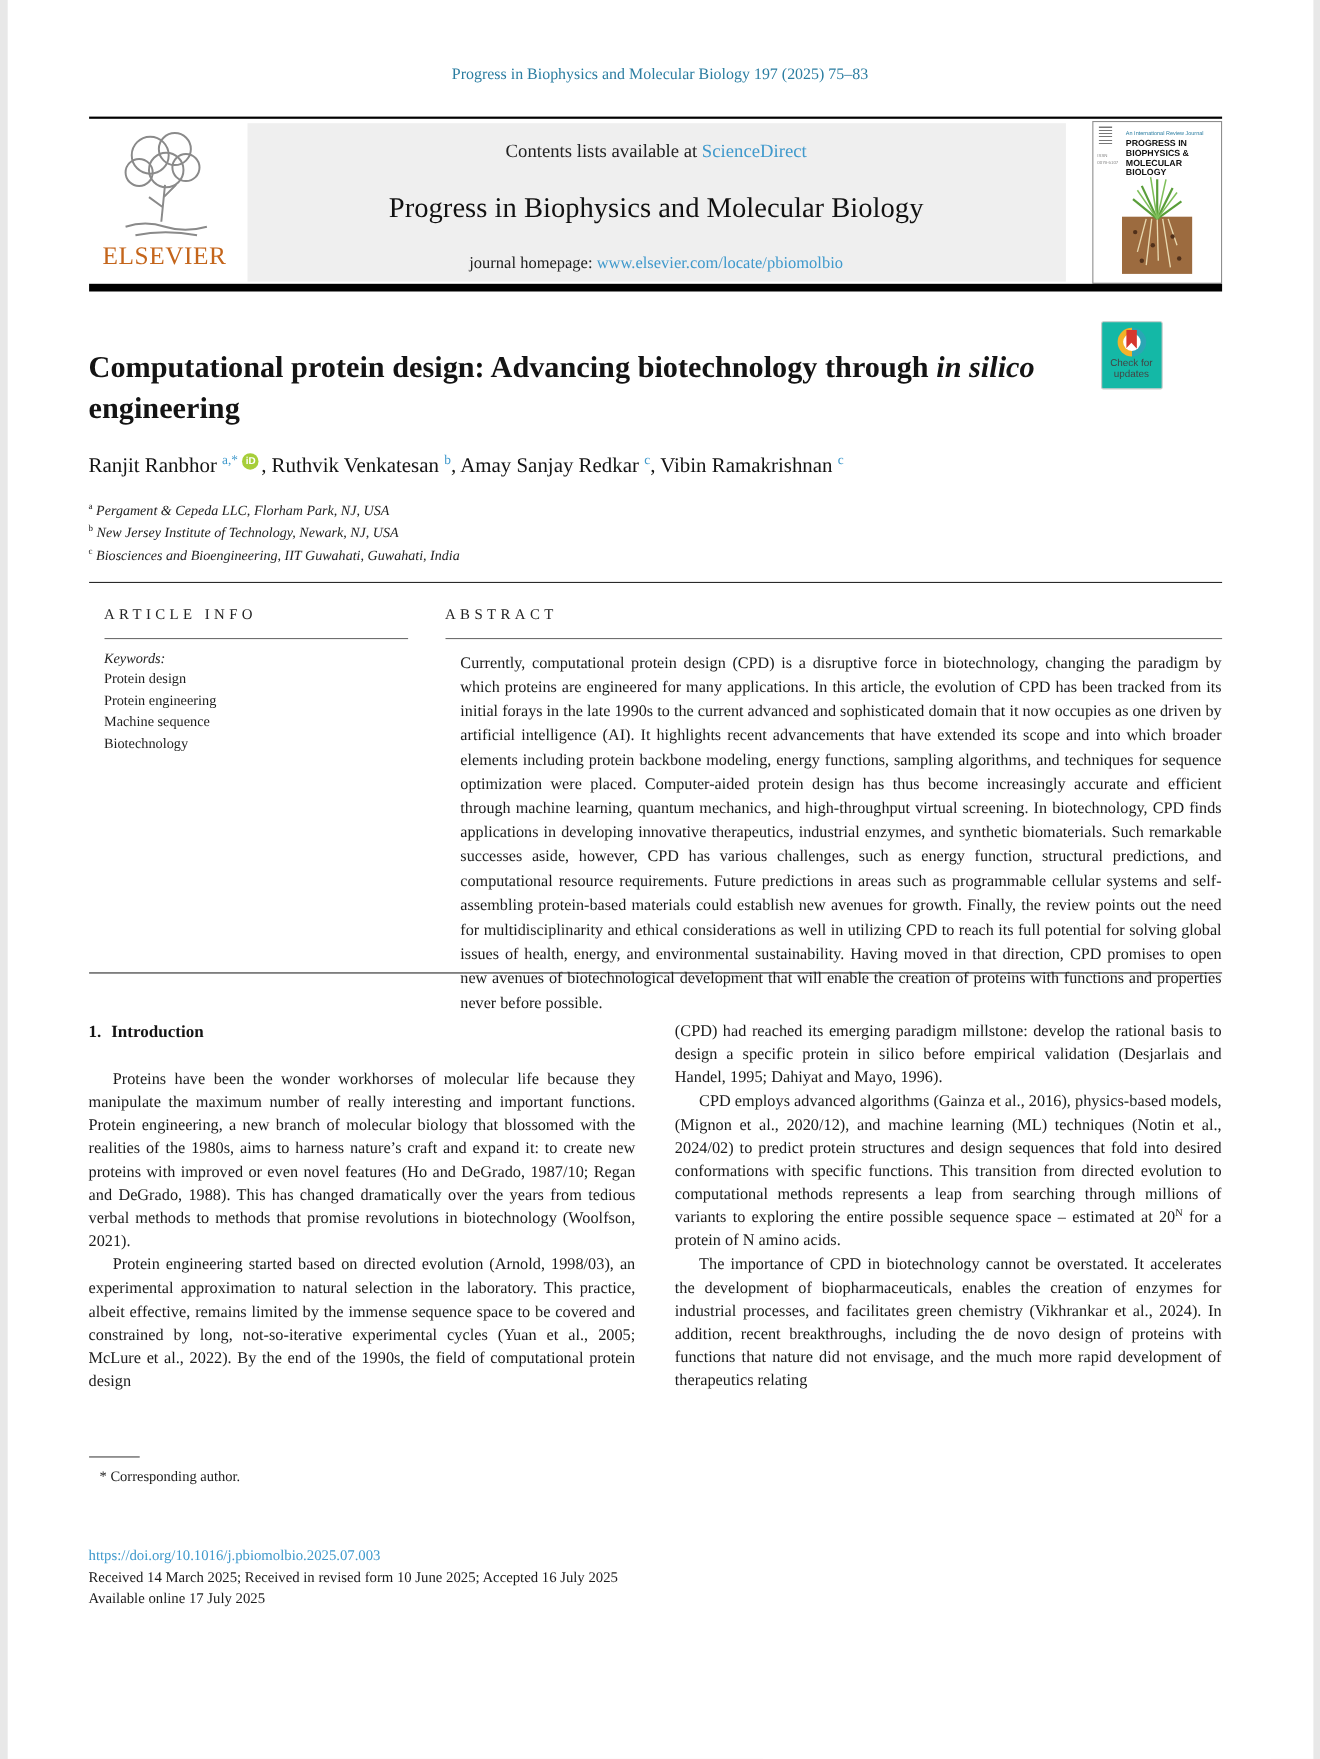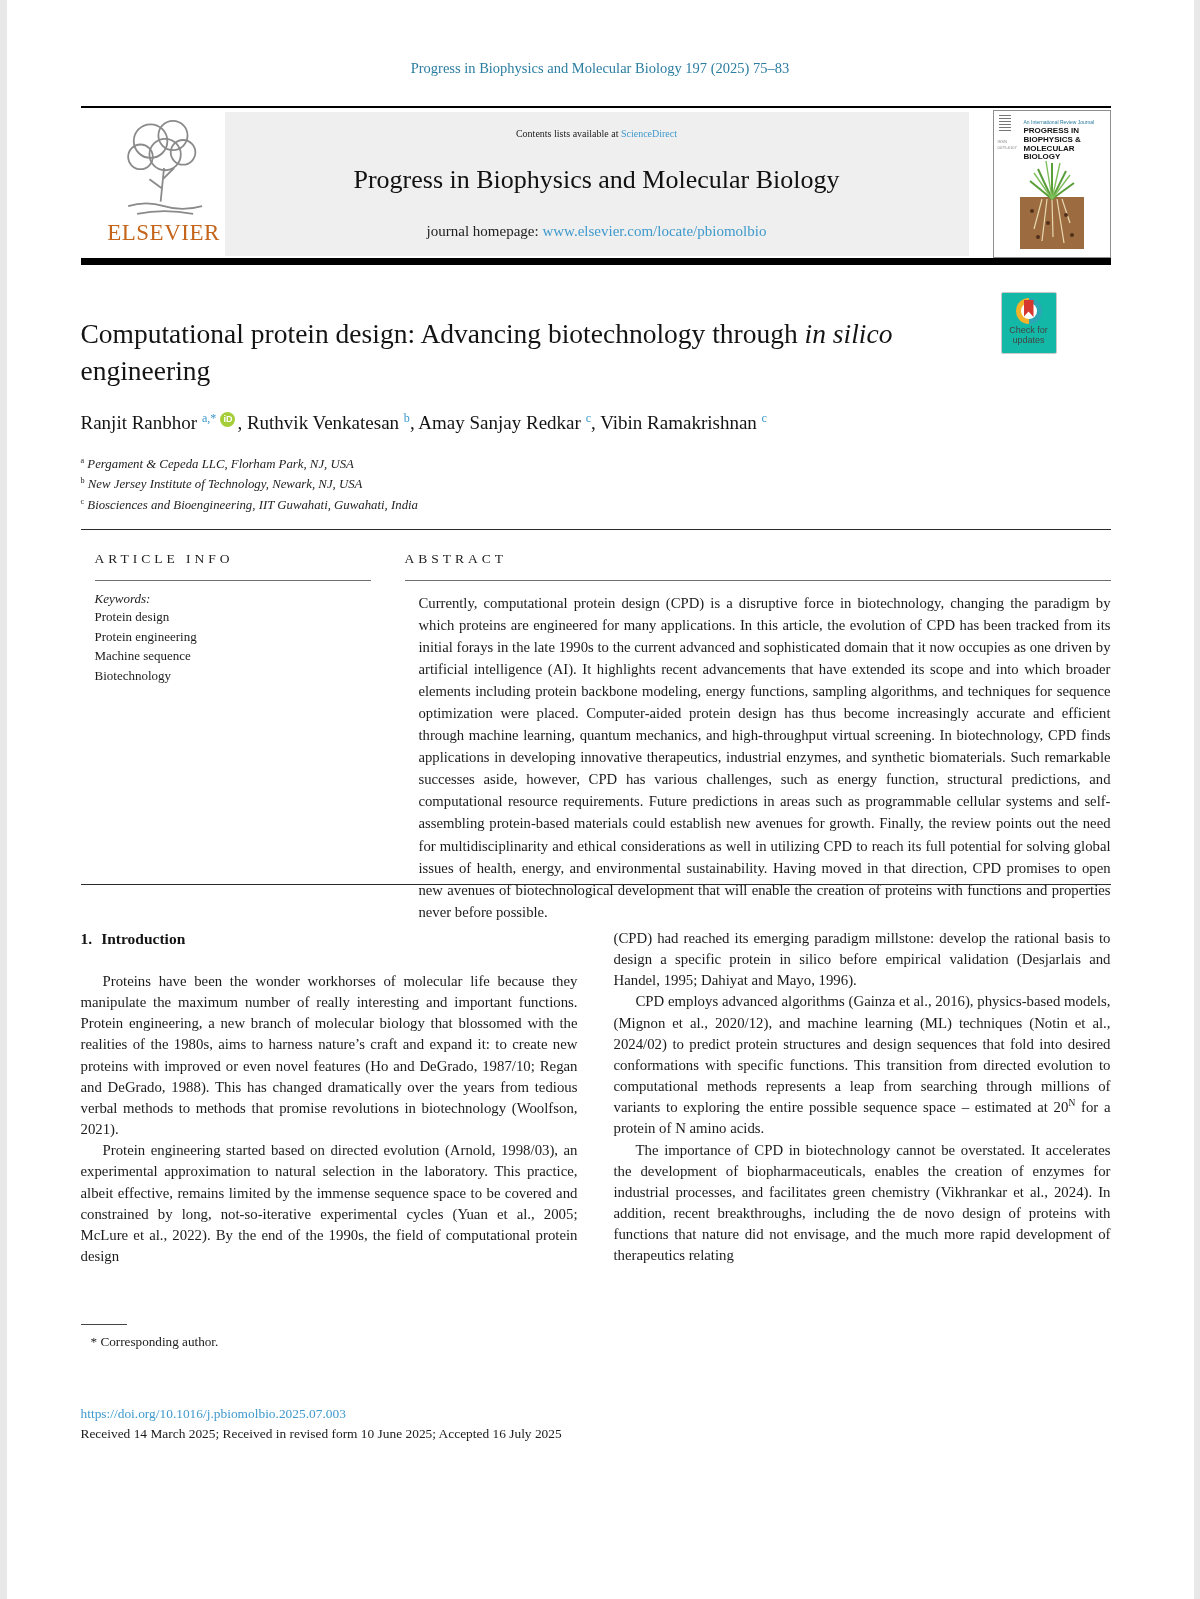--- a/index.html
+++ b/index.html
@@ -12,25 +12,25 @@
   .orcid{display:inline-block;width:15px;height:15px;border-radius:50%;background:#a6ce39;color:#fff;
          font-family:"Liberation Sans",sans-serif;font-size:9px;font-weight:bold;text-align:center;
          line-height:15px;vertical-align:super;margin:0 2px 0 4px;}
 
   
   .journal-ref{position:absolute;top:60px;left:0;width:100%;text-align:center;
                font-size:14.5px;color:#2b7da1;}
 
   
   .header-wrap{position:absolute;left:74px;top:106px;width:1030px;height:152px;border-top:2px solid #000;}
-  .els-logo{position:absolute;left:14px;top:6px;width:138px;height:142px;text-align:center;}
+  .els-logo{position:absolute;left:0;top:6px;width:138px;height:142px;text-align:center;}
   .els-logo svg{display:block;margin:0 auto;}
   .els-word{font-size:23px;color:#c4651b;letter-spacing:0.5px;margin-top:-2px;}
   .gray-box{position:absolute;left:144px;top:4px;width:744px;height:144px;background:#efefef;text-align:center;}
-  .contents-line{margin-top:16px;font-size:10px;color:#222;}
+  .contents-line{margin-top:16px;font-size:17px;color:#222;}
   .g-title{margin-top:26px;font-size:26px;color:#111;}
   .homepage-line{margin-top:28px;font-size:15px;color:#222;}
   .cover{position:absolute;left:912px;top:2px;width:116px;height:146px;border:1px solid #8e8e8e;
          background:#fff;overflow:hidden;font-family:"Liberation Sans",sans-serif;}
   .cover .bc{position:absolute;left:5px;top:4px;width:12px;height:16px;
              background:repeating-linear-gradient(0deg,#777 0 1px,#fff 1px 3px);}
   .cover .tagline{position:absolute;left:30px;top:8px;width:82px;font-size:5px;color:#2b7da1;}
   .cover .ctitle{position:absolute;left:30px;top:16px;width:82px;font-size:8px;font-weight:bold;
                  color:#111;line-height:1.1;}
   .cover .side{position:absolute;left:4px;top:28px;width:20px;font-size:4px;color:#888;line-height:1.4;}
@@ -42,21 +42,21 @@
          border:1px solid #c9c9c9;border-radius:2px;text-align:center;
          font-family:"Liberation Sans",sans-serif;}
   .cm-circle{position:relative;width:26px;height:26px;border-radius:50%;margin:5px auto 1px auto;
              background:linear-gradient(90deg,#f3b229 50%,#2ba6b5 50%);}
   .cm-circle::before{content:"";position:absolute;inset:5px;background:#fff;border-radius:50%;}
   .cm-ribbon{position:absolute;left:50%;top:2px;transform:translateX(-50%);width:10px;height:17px;
              background:#d6372e;clip-path:polygon(0 0,100% 0,100% 100%,50% 68%,0 100%);}
   .badge-text{font-size:9px;color:#444;line-height:1.15;}
 
   
-  .title{position:absolute;left:74px;top:316px;width:880px;font-size:27.5px;line-height:1.34;color:#141414;}
+  .title{position:absolute;left:74px;top:316px;width:880px;font-size:27.5px;line-height:1.34;color:#141414;font-weight:bold;}
   .authors{position:absolute;left:74px;top:412px;width:1000px;font-size:19px;color:#141414;}
   .affils{position:absolute;left:74px;top:454px;width:1000px;font-size:12.8px;line-height:1.6;
           font-style:italic;color:#222;}
   .affils sup{font-style:normal;}
 
   
   .rule-full-1{position:absolute;left:74px;top:529px;width:1030px;border-top:1.3px solid #2a2a2a;}
   .rule-full-2{position:absolute;left:74px;top:884px;width:1030px;border-top:1.3px solid #2a2a2a;}
 
   
@@ -220,15 +220,16 @@
   </div>
 
   <div class="footnote">
     <div class="fn-rule"></div>
     <div class="fn-star">* Corresponding author.</div>
   </div>
 
   <div class="footer">
     <div class="doi">https://doi.org/10.1016/j.pbiomolbio.2025.07.003</div>
     <div>Received 14 March 2025; Received in revised form 10 June 2025; Accepted 16 July 2025</div>
+    <div>Available online 17 July 2025</div>
   </div>
 
 </div>
 
 </body></html>

